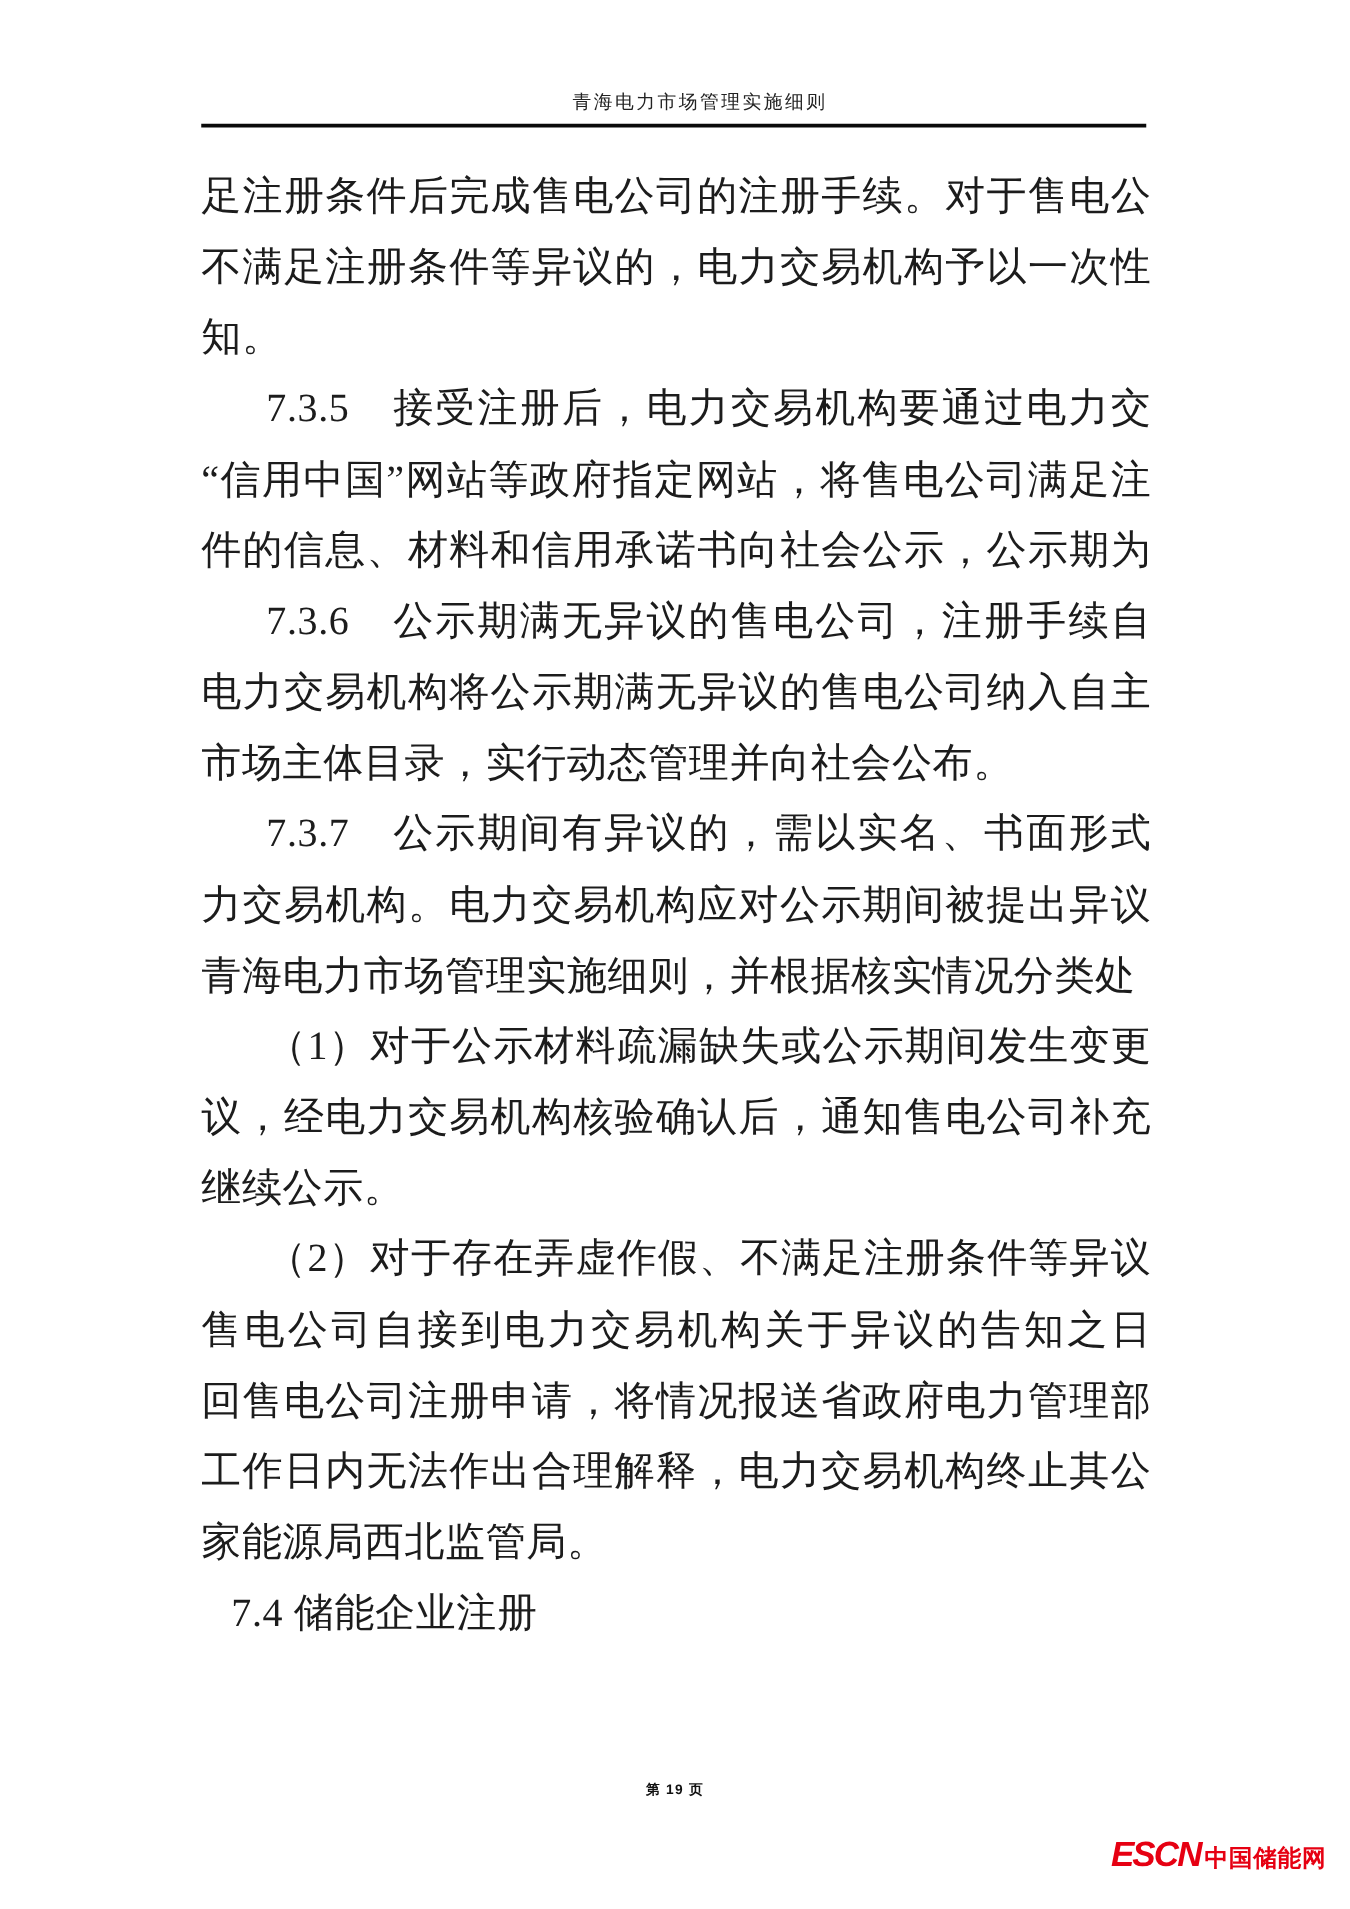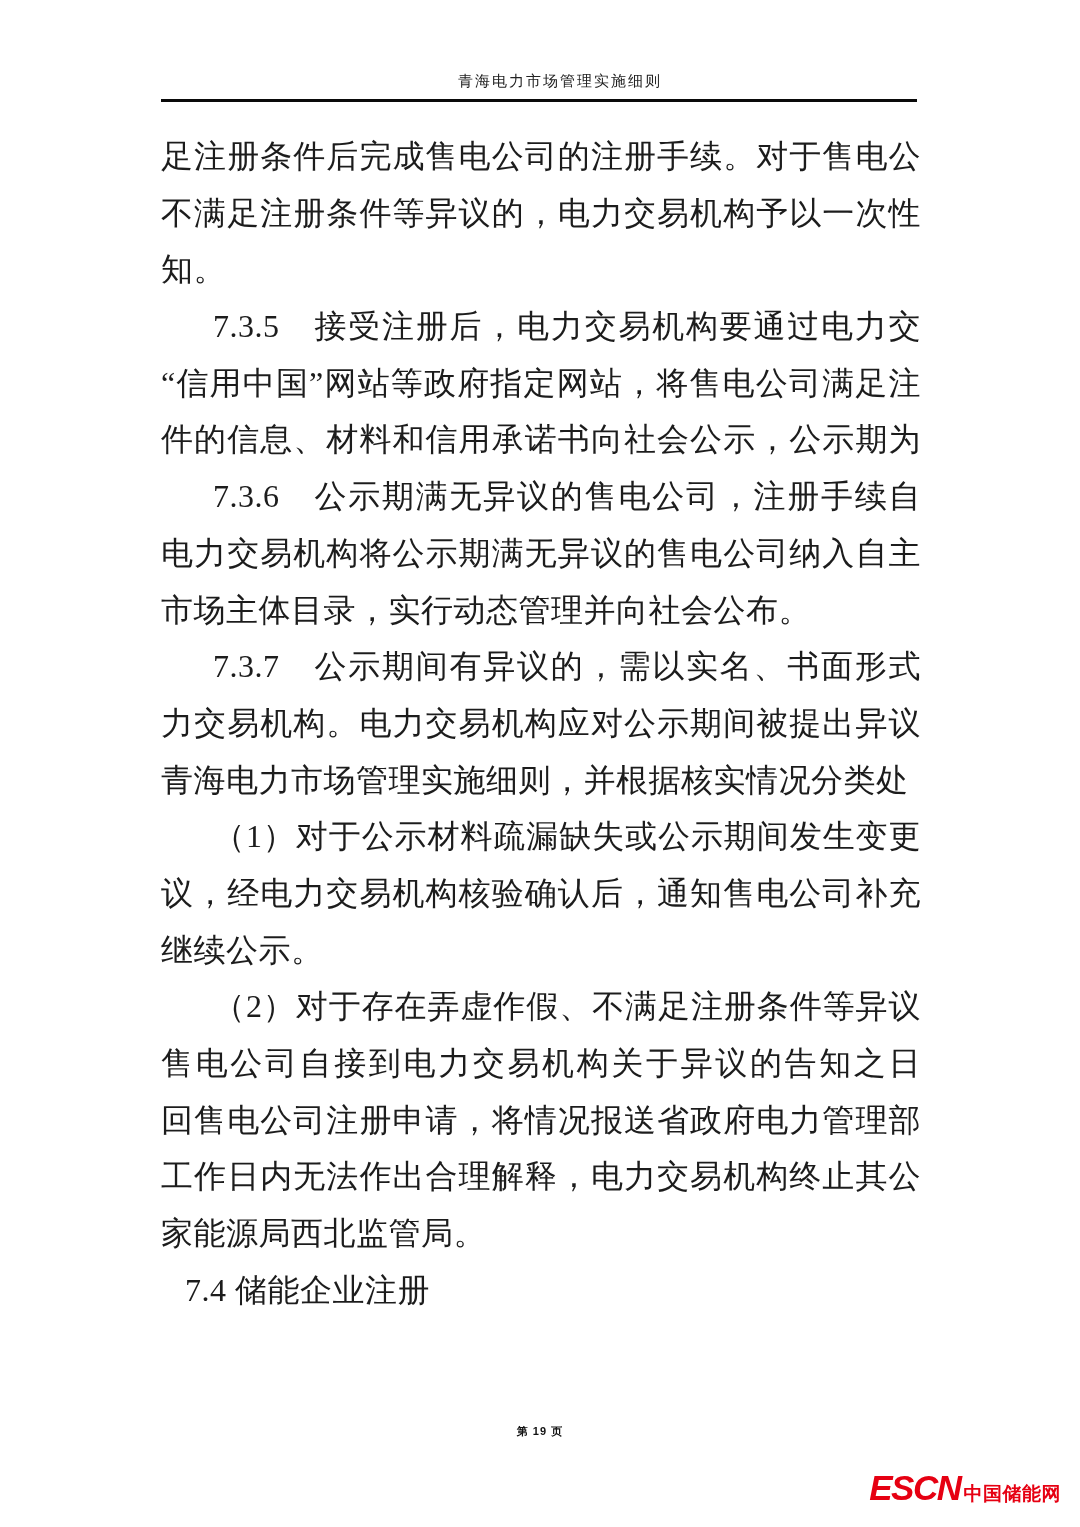--- a/index.html
+++ b/index.html
@@ -70,21 +70,21 @@
   .logo {
     position: absolute;
     top: 1471px;
     right: 19px;
     display: flex;
     align-items: flex-end;
     gap: 3px;
     font-family: "Liberation Sans", "DejaVu Sans", sans-serif;
   }
   .logo-latin {
-    font-size: 35px;
+    font-size: 28px;
     font-weight: bold;
     font-style: italic;
     letter-spacing: -1.5px;
     line-height: 0.95;
   }
   .logo-cjk {
     font-size: 19px;
     font-weight: 900;
     line-height: 1.05;
     letter-spacing: 0.5px;

